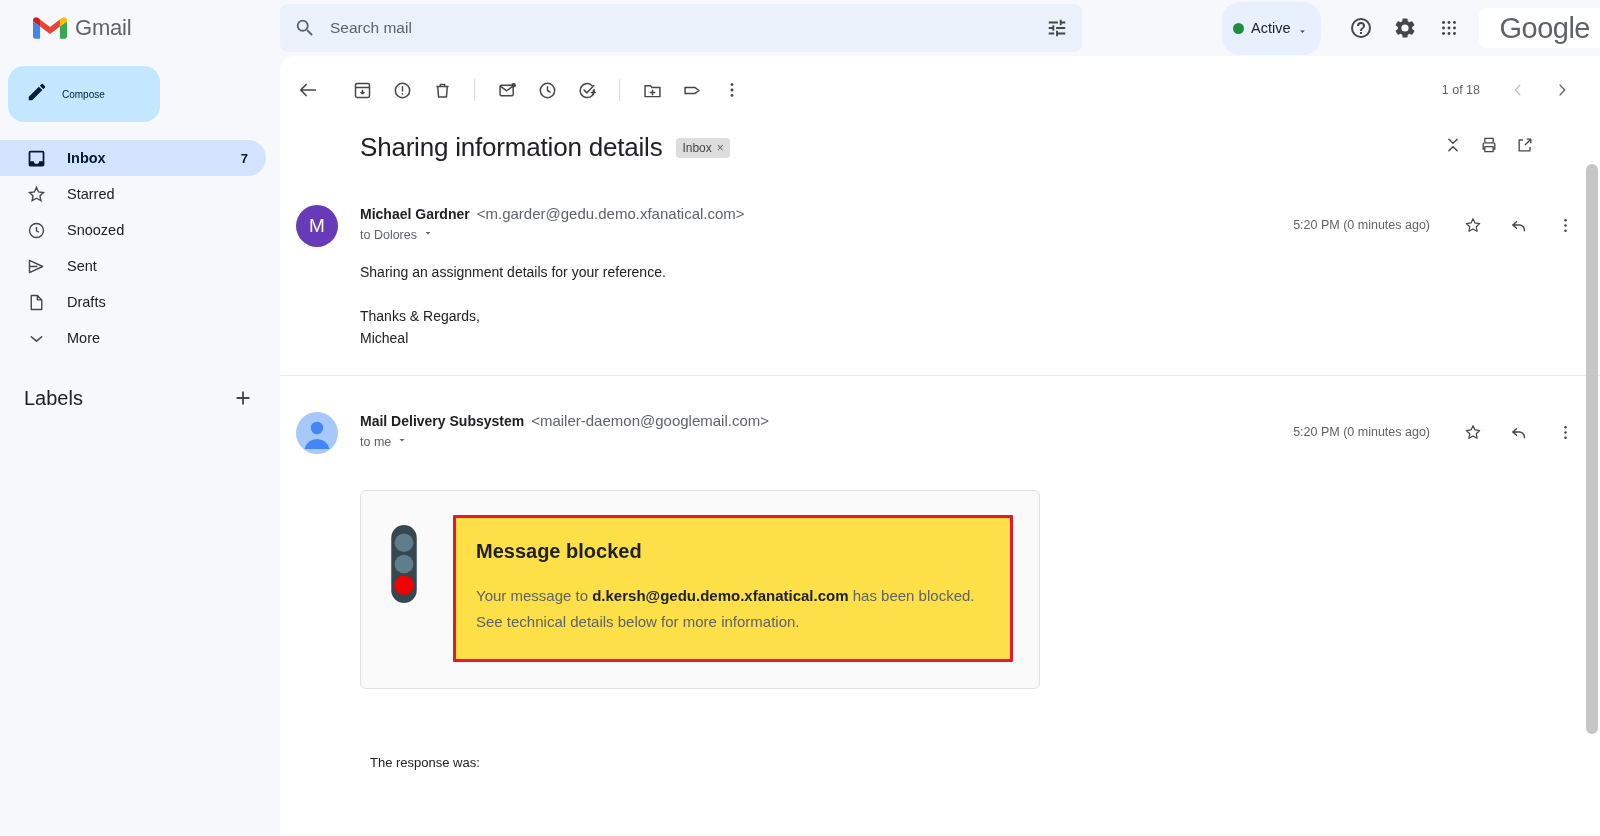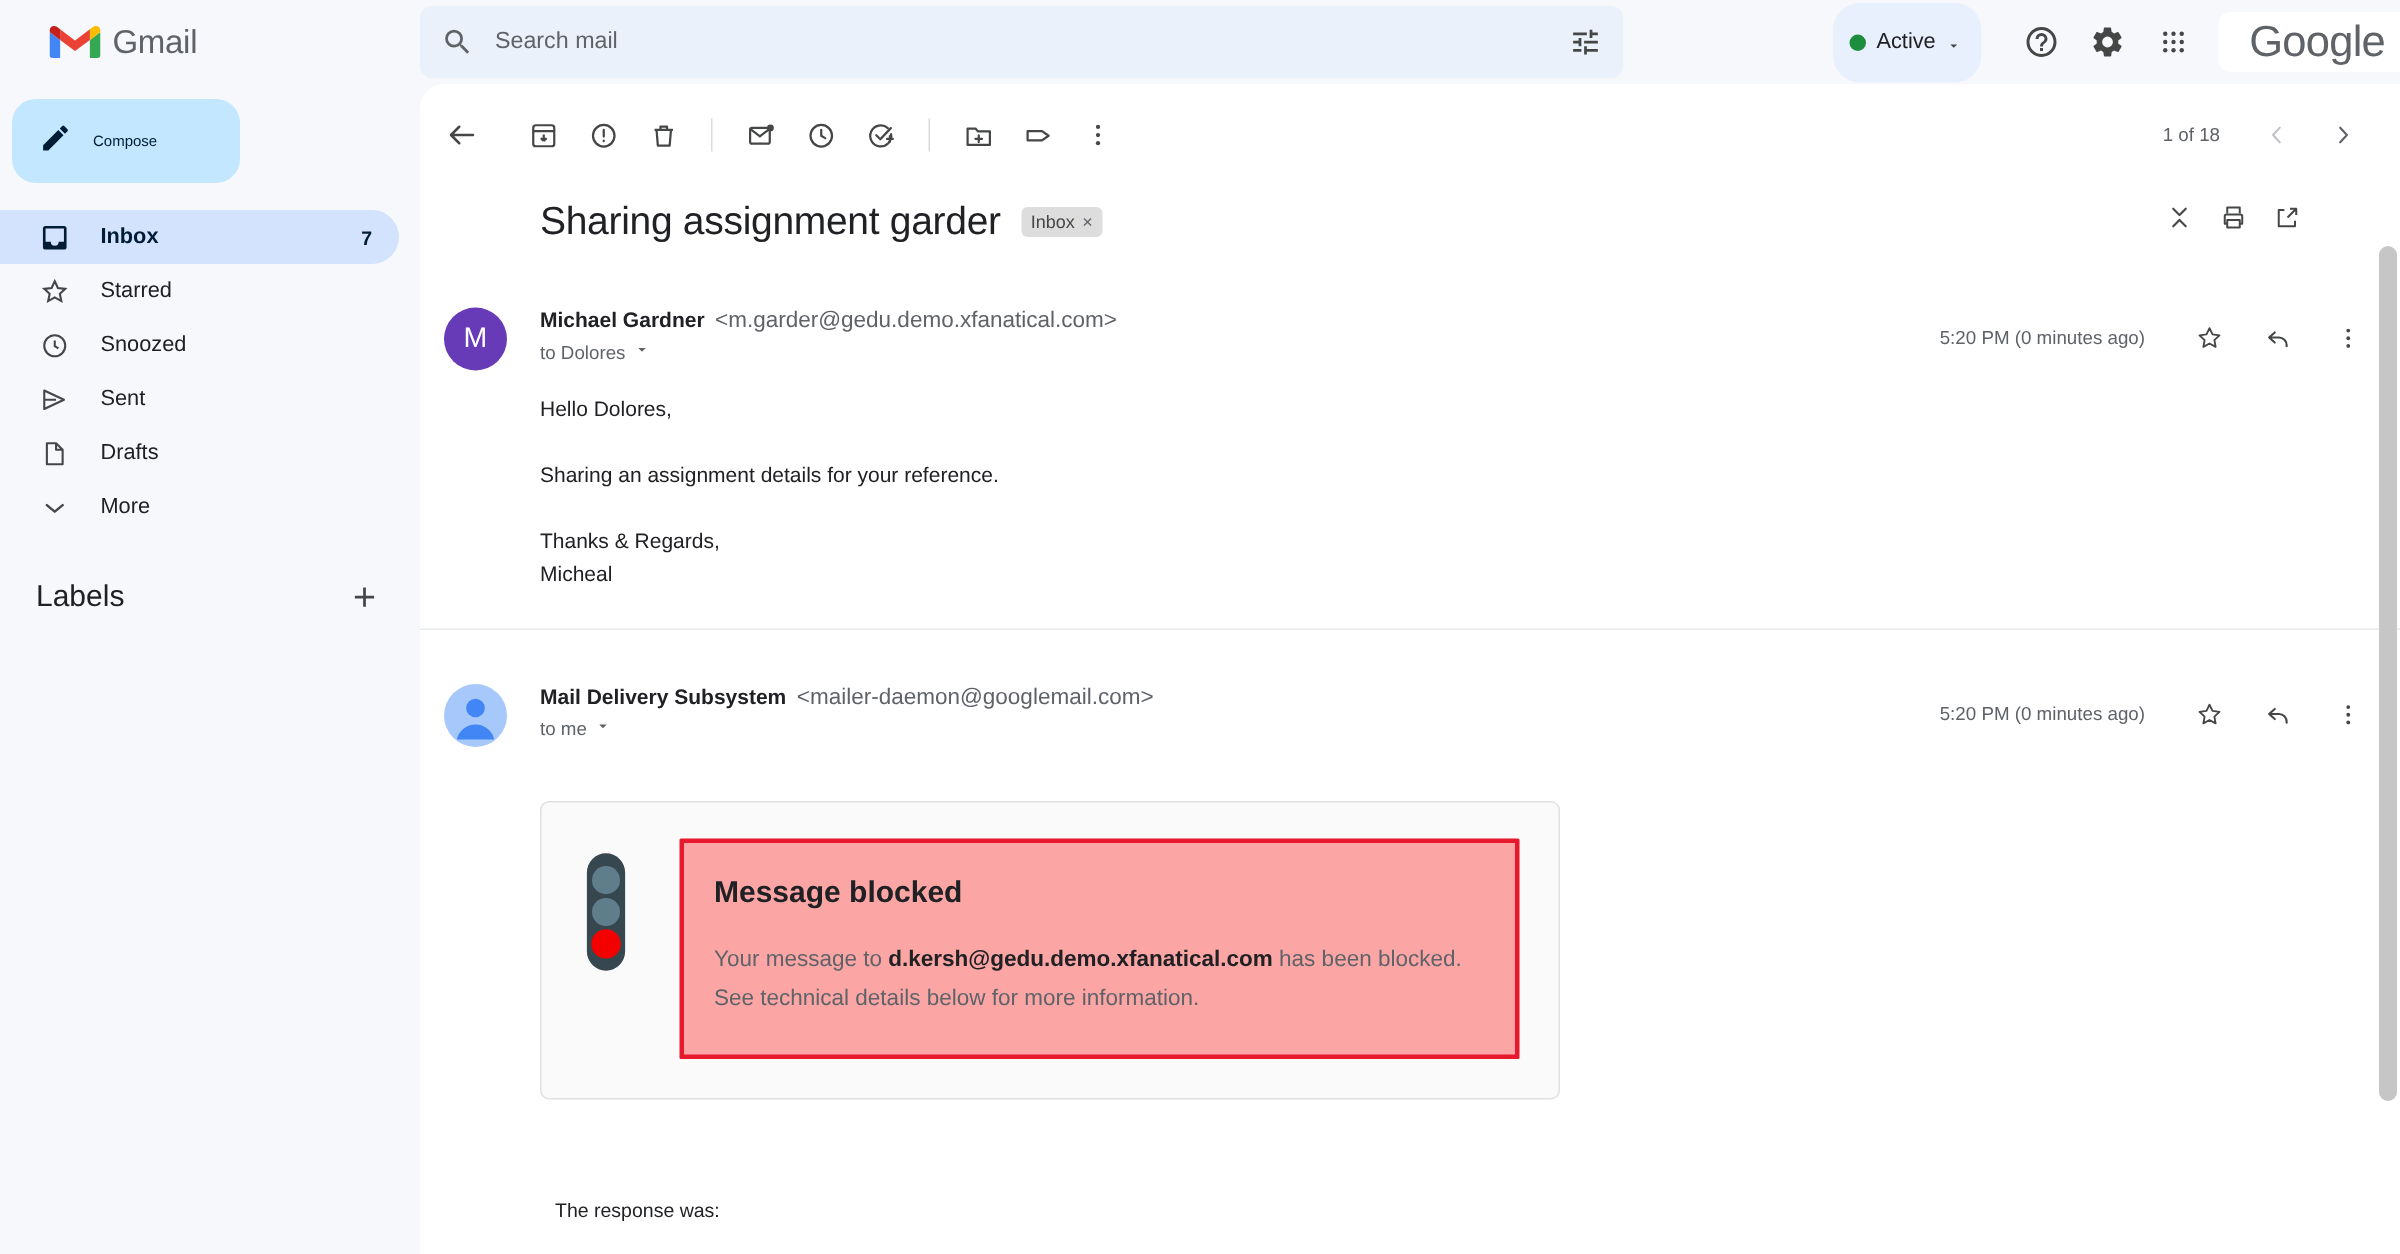--- a/index.html
+++ b/index.html
@@ -175,21 +175,21 @@
 
   
   .blocked-outer {
     margin: 36px 0 0 80px; width: 680px;
     border: 1px solid #e0e0e0; border-radius: 6px;
     background: #fafafa; padding: 24px 26px 26px 26px;
     display: flex; gap: 26px;
   }
   .traffic { width: 40px; flex: 0 0 40px; padding-top: 8px; }
   .blocked-box {
-    flex: 1; border: 3px solid #e8192c; background: #fca5a5;
+    flex: 1; border: 3px solid #e8192c; background: #fde047;
     padding: 22px 22px 24px 20px; border-radius: 1px;
   }
   .blocked-title {
     font-size: 20px; font-weight: bold; color: #202124; margin-bottom: 20px;
   }
   .blocked-text { font-size: 15px; color: #5f6368; line-height: 26px; }
   .blocked-text b { color: #202124; font-weight: bold; }
 
   .resp-label {
     margin: 66px 0 0 90px; font-size: 13px; color: #202124;
@@ -432,21 +432,21 @@
       </div>
       <div class="tb-btn">
         <svg viewBox="0 0 24 24" width="18" height="18">
             <path fill="none" stroke="#5f6368" stroke-width="1.9" stroke-linecap="round" stroke-linejoin="round" d="M9.5 5.5l6 6.5-6 6.5"></path>
           </svg>
       </div>
     </div>
   </div>
 
   <div class="subject-row">
-    <span class="subject">Sharing assignment garder</span>
+    <span class="subject">Sharing information details</span>
     <span class="label-chip">
       <span>Inbox</span>
       <span class="chip-x">×</span>
     </span>
     <div class="subject-actions">
       <div class="msg-act">
         <svg viewBox="0 0 24 24" width="20" height="20">
             <path fill="none" stroke="#444746" stroke-width="1.7" stroke-linecap="round" stroke-linejoin="round" d="M7 5l5 5 5-5M7 19l5-5 5 5"></path>
           </svg>
       </div>
@@ -499,21 +499,20 @@
               <g fill="#444746">
                 <circle cx="12" cy="5.5" r="1.6"></circle>
                 <circle cx="12" cy="12" r="1.6"></circle>
                 <circle cx="12" cy="18.5" r="1.6"></circle>
               </g>
             </svg>
         </div>
       </div>
     </div>
     <div class="msg-body">
-      <p>Hello Dolores,</p>
       <p>Sharing an assignment details for your reference.</p>
       <p style="margin-bottom:0;">
         <span>Thanks &amp; Regards,</span><br>
         <span>Micheal</span>
       </p>
     </div>
     <div class="divider"></div>
   </div>
 
   <div class="msg" style="margin-top:20px;">

